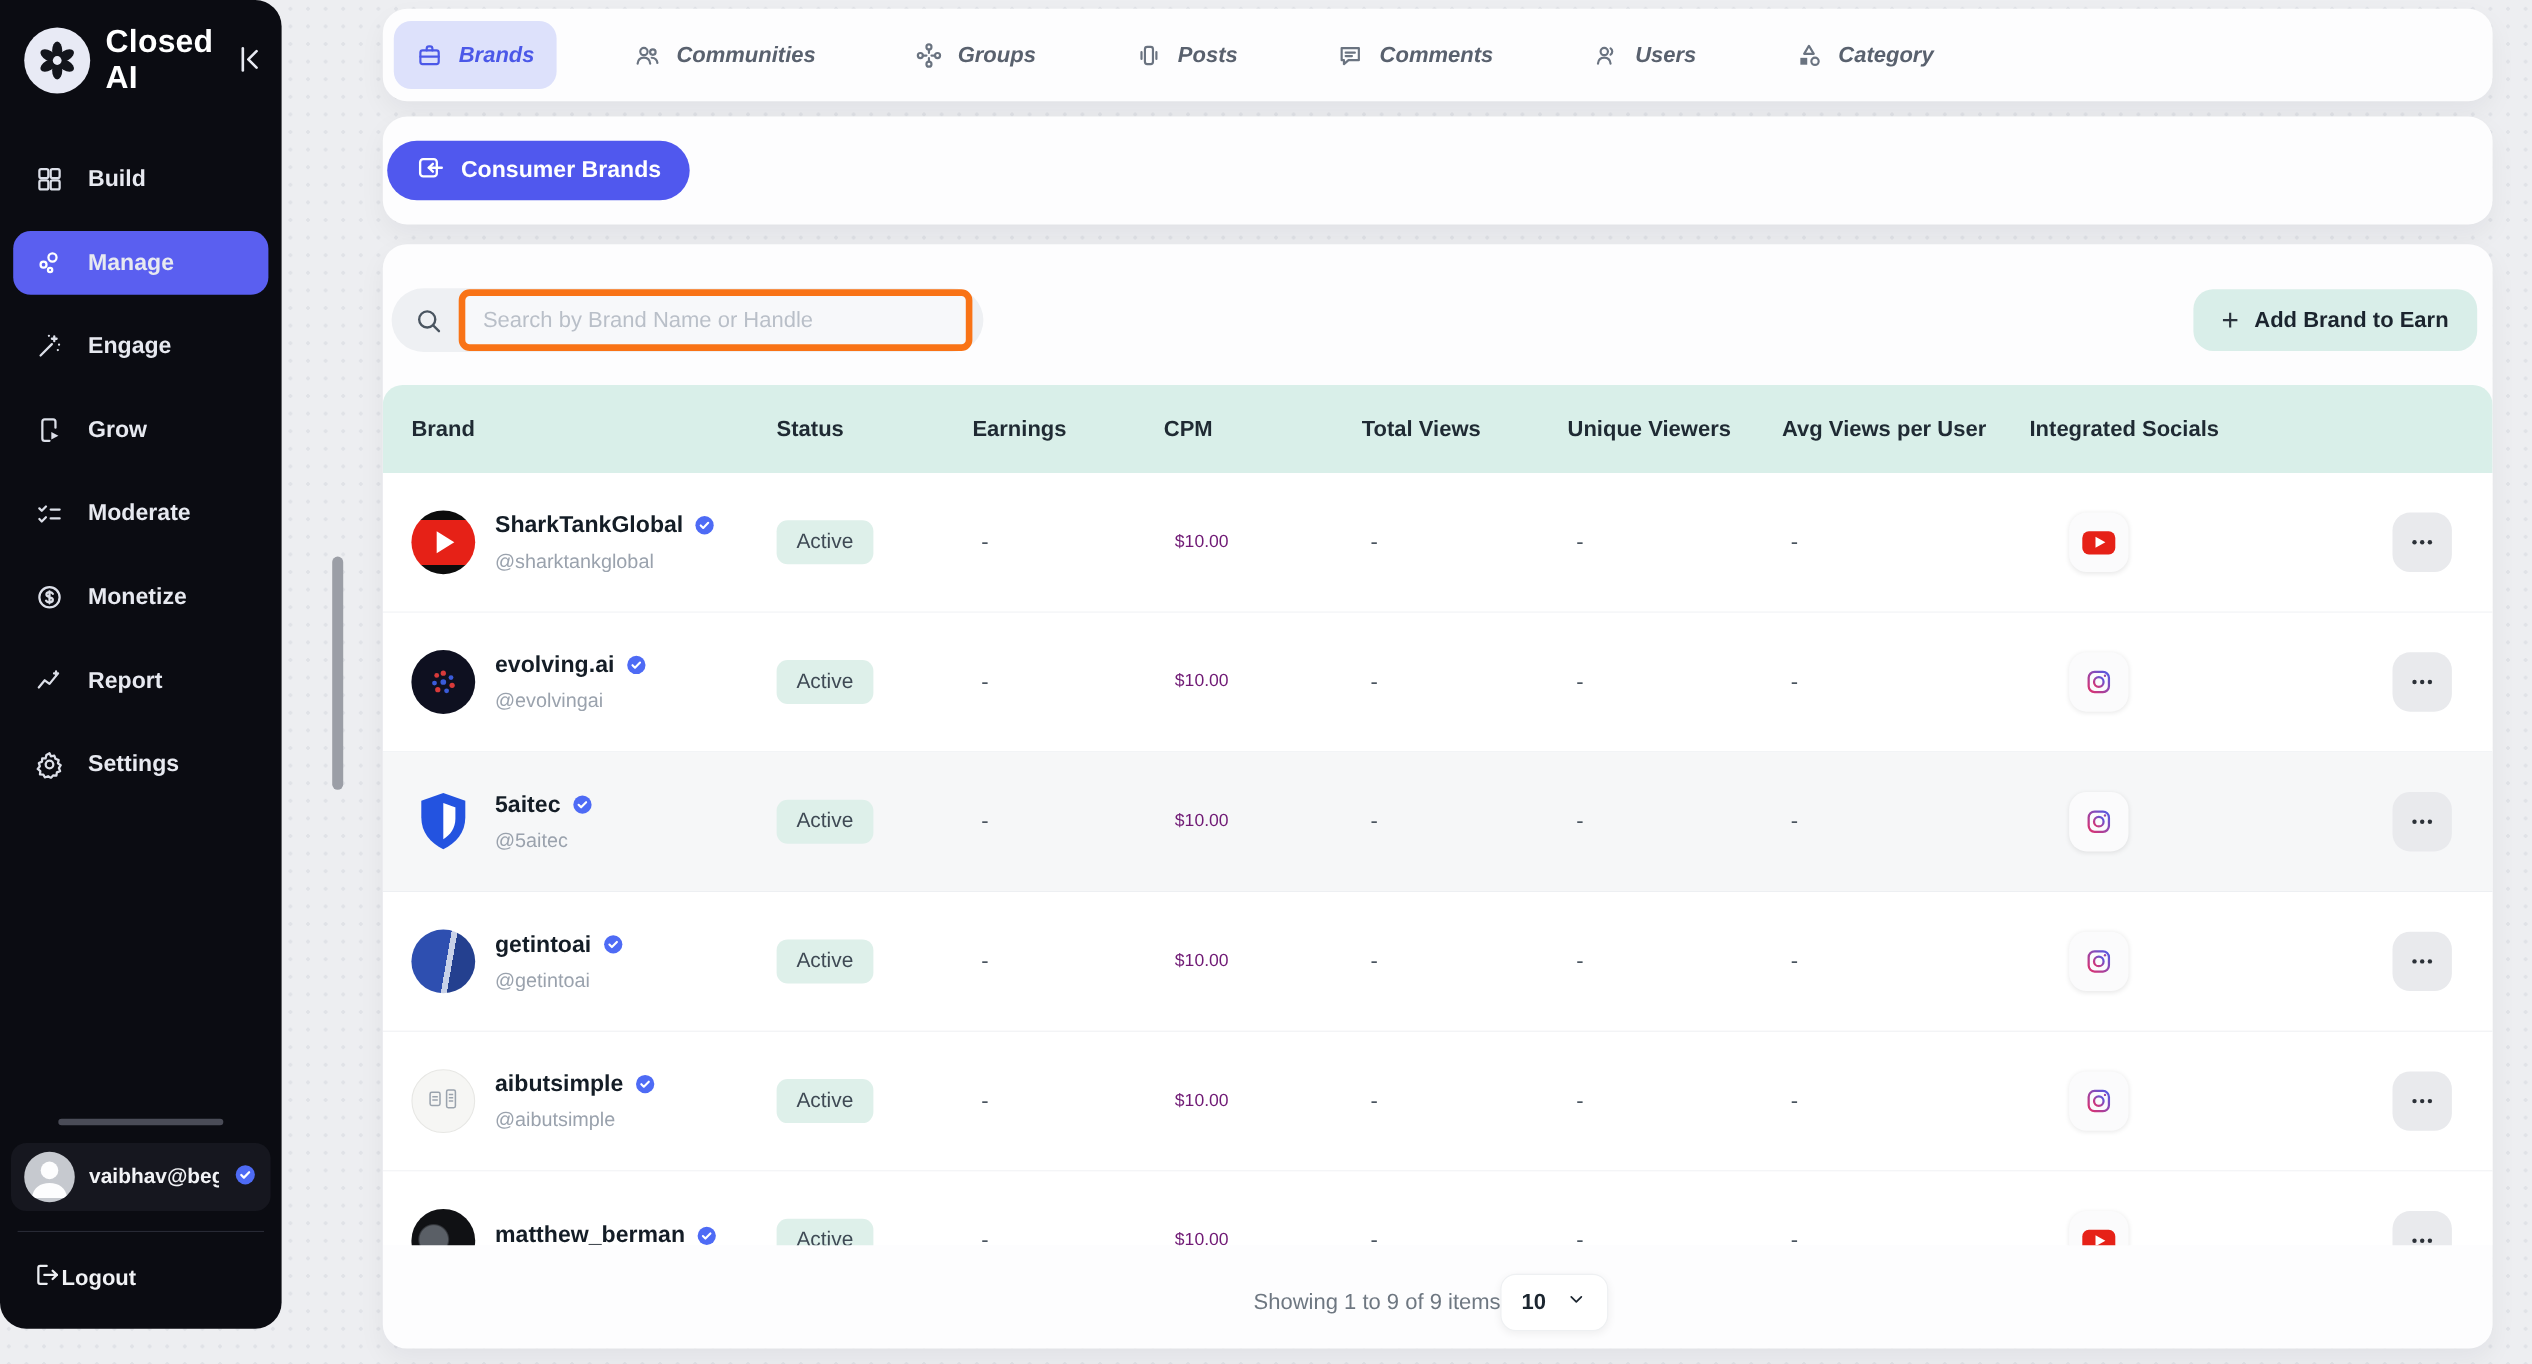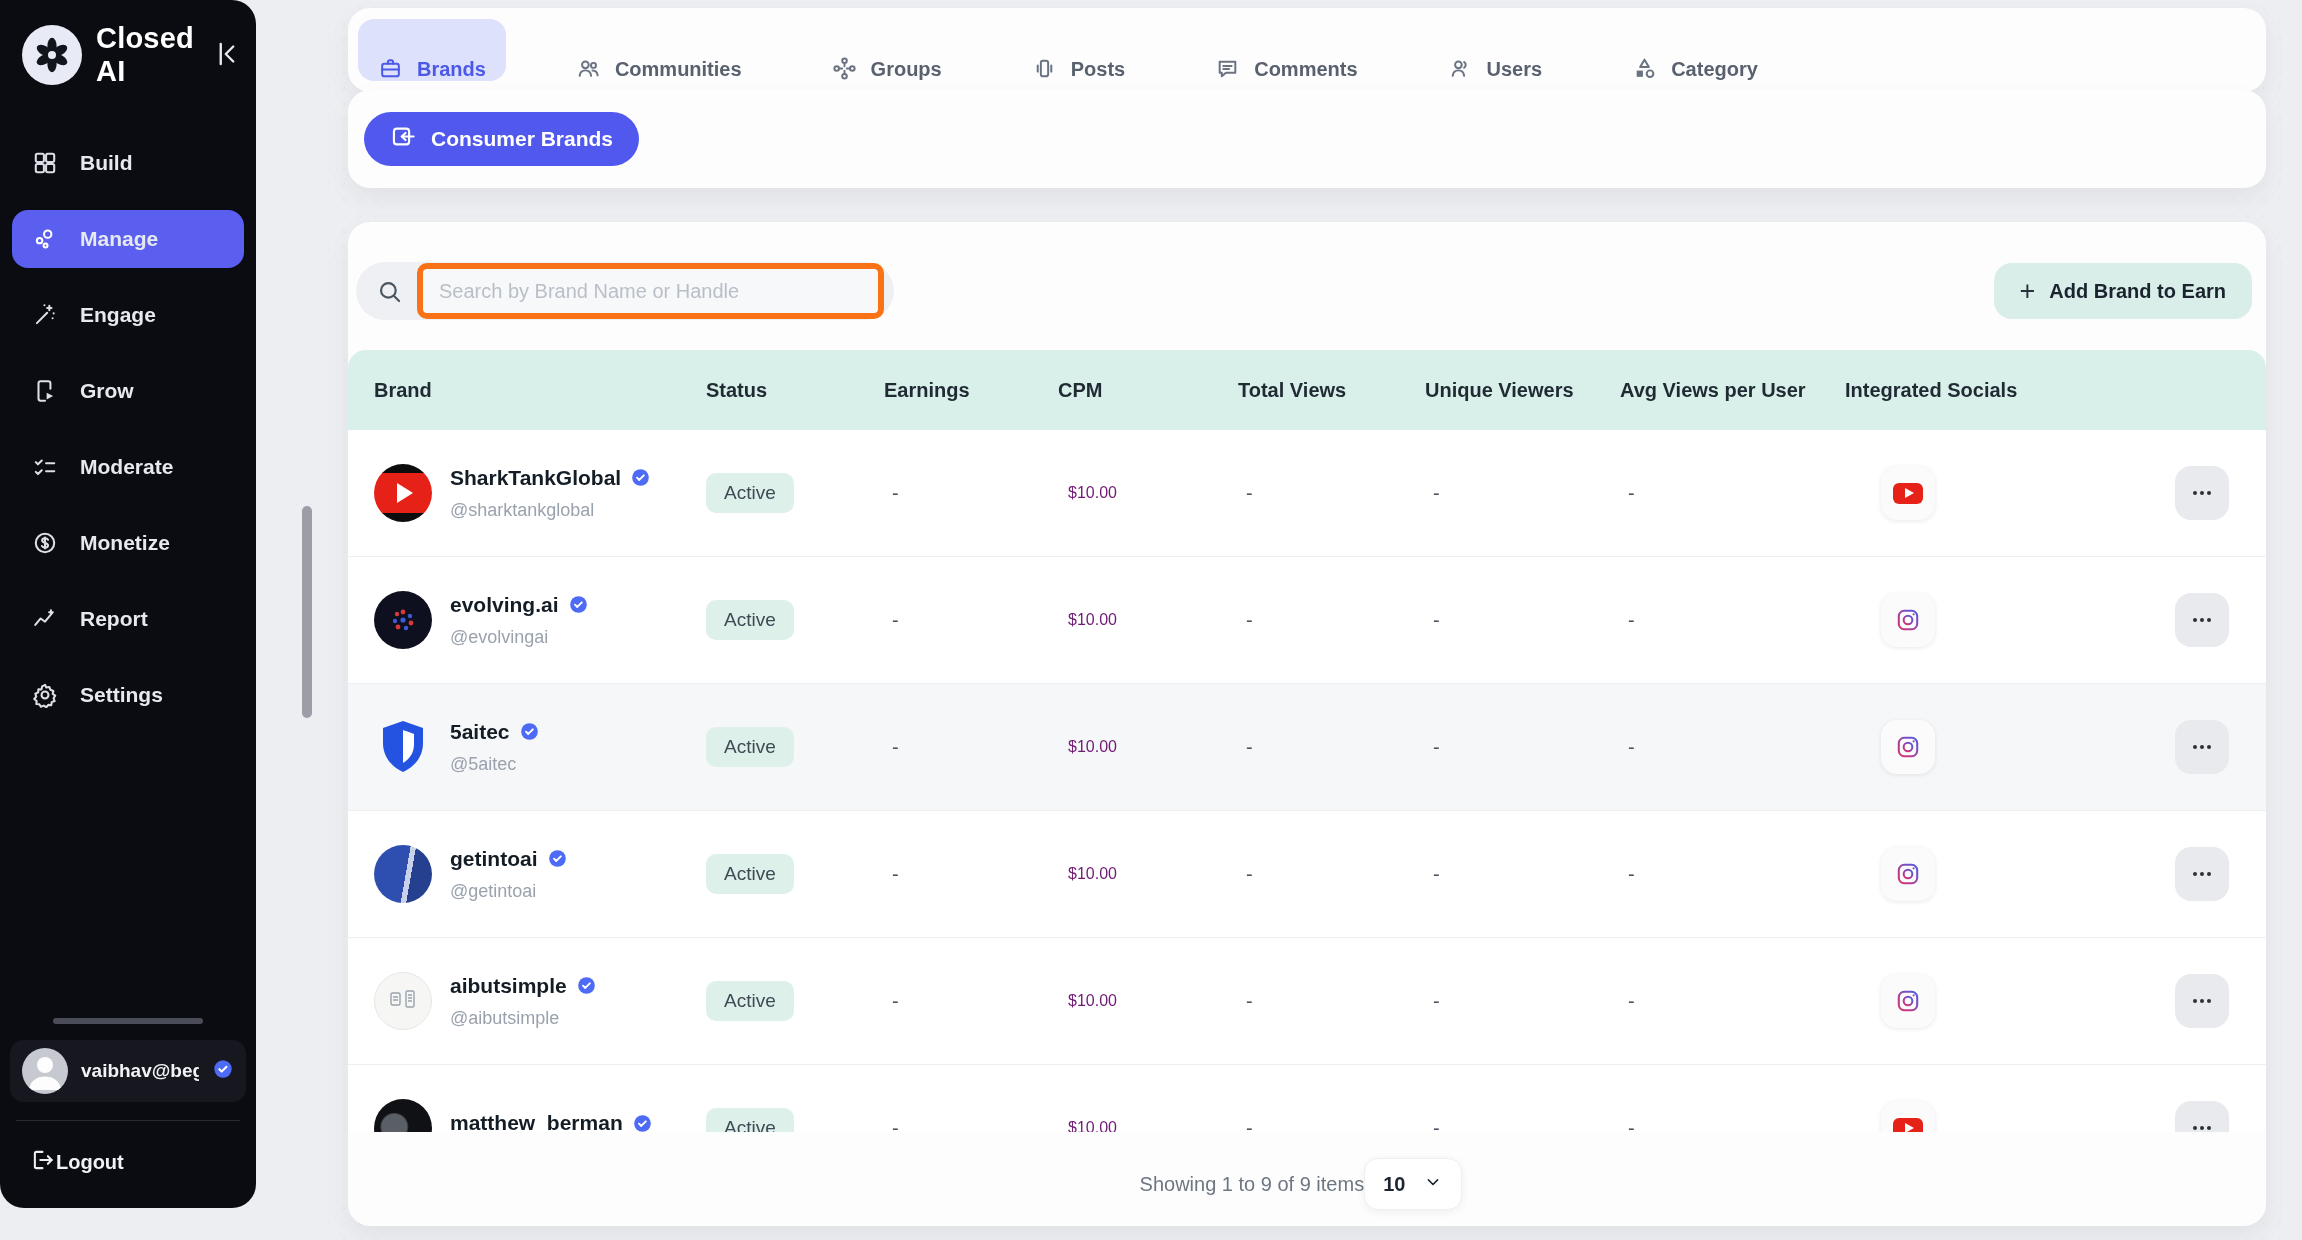--- a/index.html
+++ b/index.html
@@ -33,27 +33,27 @@
   .user-card{background:#16171f;border-radius:14px;display:flex;align-items:center;gap:13px;height:62px;padding:0 12px;cursor:pointer;}
   .user-avatar{width:46px;height:46px;border-radius:50%;background:#c6c9cf;overflow:hidden;display:flex;align-items:center;justify-content:center;flex:none;}
   .user-email{color:#f2f3f6;font-size:19px;font-weight:600;flex:1;white-space:nowrap;overflow:hidden;}
   .side-divider{height:1px;background:#282a35;margin:18px 6px;}
   .logout-row{display:flex;align-items:center;padding:8px 20px 6px;color:#f1f2f5;font-size:20px;font-weight:600;cursor:pointer;}
   .scroll-thumb{position:absolute;left:302px;top:506px;width:10px;height:212px;border-radius:5px;background:#9b9ea6;z-index:3;}
 
   
   .card{position:absolute;background:#fdfdfe;border-radius:22px;box-shadow:0 10px 24px rgba(15,23,42,.05);box-sizing:border-box;}
   .card-tabs{left:348px;top:8px;width:1918px;height:84px;display:flex;align-items:center;padding:0 10px;}
-  .tab{display:flex;align-items:flex-end;gap:14px;height:62px;padding:0 20px;border-radius:16px;
-     color:#59616e;font-size:20px;font-weight:600;margin-right:50px;cursor:pointer;white-space:nowrap;}
+  .tab{display:flex;align-items:center;gap:14px;height:62px;padding:0 20px;border-radius:16px;
+     color:#59616e;font-size:20px;font-weight:600;margin-right:50px;cursor:pointer;white-space:nowrap;font-style:italic;}
   .tab .tico{color:#6a7380;display:flex;}
   .tab.active{background:#dde1fb;color:#4b58e8;}
   .tab.active .tico{color:#4b58e8;}
 
-  .card-filter{left:348px;top:90px;width:1918px;height:98px;display:flex;align-items:center;padding:0 16px;}
+  .card-filter{left:348px;top:106px;width:1918px;height:98px;display:flex;align-items:center;padding:0 4px;}
   .consumer-btn{display:flex;align-items:center;gap:14px;background:#5058ee;color:#fff;
      font-family:inherit;font-size:21px;font-weight:700;height:54px;padding:0 26px;border-radius:27px;border:none;cursor:pointer;}
 
   .card-main{left:348px;top:222px;width:1918px;height:1004px;}
   .toolbar{display:flex;align-items:center;justify-content:space-between;padding:40px 14px 0 8px;}
   .search-wrap{width:538px;height:58px;background:#eef0f3;border-radius:29px;display:flex;align-items:center;gap:14px;padding:0 10px 0 20px;box-sizing:border-box;}
   .search-wrap .sico{color:#4a5560;display:flex;flex:none;}
   .search-input{flex:1;height:44px;background:#f7f8fa;border:6px solid #f97316;border-radius:10px;
      font-family:inherit;font-size:20px;color:#3a4350;padding:0 16px;outline:none;min-width:0;}
   .search-input::placeholder{color:#b9bfc8;}

